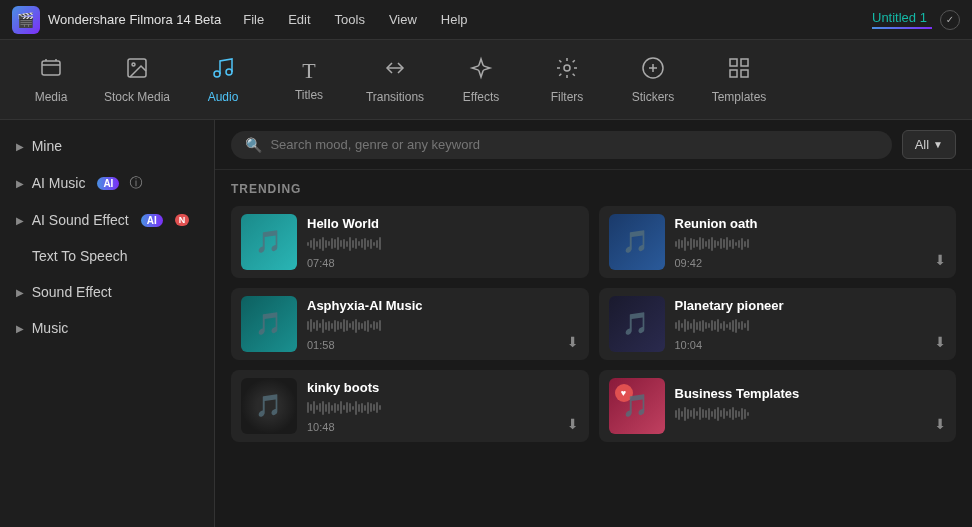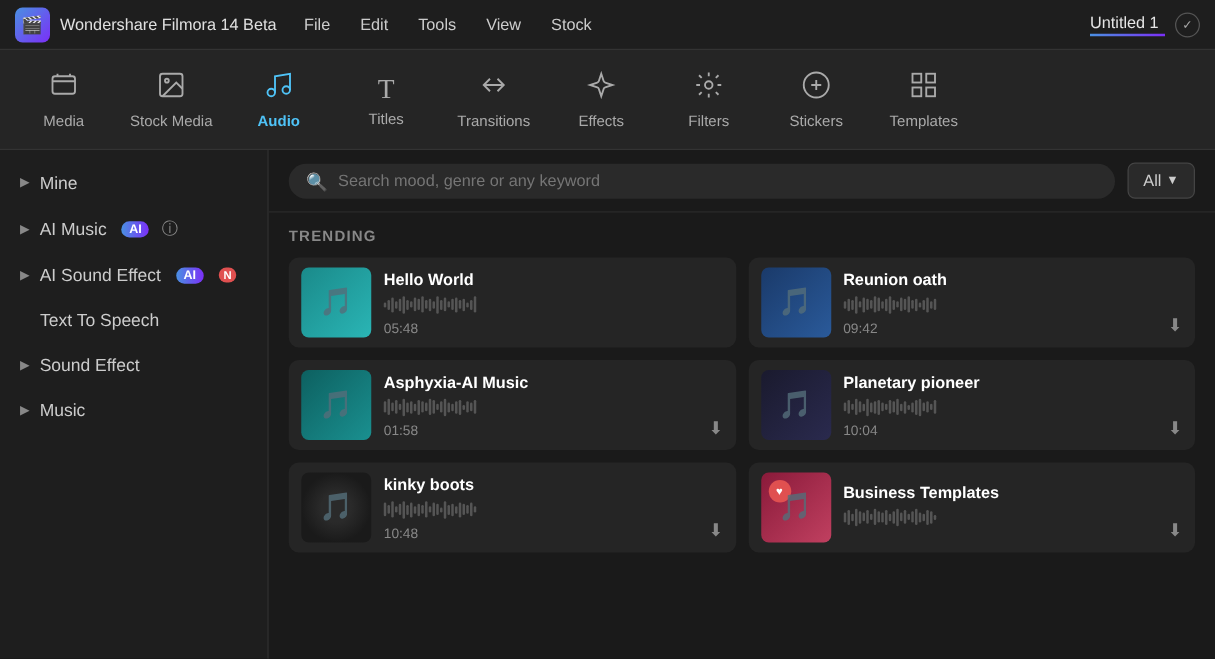--- a/index.html
+++ b/index.html
@@ -53,21 +53,21 @@
       cursor: pointer;
       padding: 4px 2px;
     }
     .title-area {
       display: flex;
       align-items: center;
       gap: 8px;
     }
     .project-title {
       font-size: 13px;
-      color: #e5e5e5;
+      color: #14b8a6;
     }
     .title-underline {
       width: 60px;
       height: 2px;
       background: linear-gradient(90deg, #4a90e2, #7b2ff7);
       margin-top: 2px;
     }
     .circle-check {
       width: 20px;
       height: 20px;
@@ -98,21 +98,20 @@
       width: 82px;
       height: 70px;
       border-radius: 8px;
       cursor: pointer;
       gap: 4px;
       color: #aaaaaa;
       font-size: 12px;
     }
     .toolbar-item.active {
       color: #4fc3f7;
-      font-weight: bold;
     }
     .toolbar-icon {
       font-size: 22px;
     }
     .toolbar-label {
       font-size: 12px;
     }
 
     
     .main-content {
@@ -325,21 +324,21 @@
 <div class="menu-bar">
   <div class="app-logo">
     <div class="logo-icon">🎬</div>
     <span class="app-name">Wondershare Filmora 14 Beta</span>
   </div>
   <div class="menu-items">
     <span class="menu-item">File</span>
     <span class="menu-item">Edit</span>
     <span class="menu-item">Tools</span>
     <span class="menu-item">View</span>
-    <span class="menu-item">Stock</span>
+    <span class="menu-item">Help</span>
   </div>
   <div class="title-area">
     <div>
       <div class="project-title">Untitled 1</div>
       <div class="title-underline"></div>
     </div>
     <div class="circle-check">✓</div>
   </div>
 </div>
 
@@ -503,21 +502,21 @@
                 <div class="wave-bar" style="height:11px"></div>
                 <div class="wave-bar" style="height:5px"></div>
                 <div class="wave-bar" style="height:9px"></div>
                 <div class="wave-bar" style="height:12px"></div>
                 <div class="wave-bar" style="height:7px"></div>
                 <div class="wave-bar" style="height:10px"></div>
                 <div class="wave-bar" style="height:4px"></div>
                 <div class="wave-bar" style="height:8px"></div>
                 <div class="wave-bar" style="height:13px"></div>
             </div>
-            <div class="track-duration">05:48</div>
+            <div class="track-duration">07:48</div>
           </div>
         </div>
 
         <div class="track-card">
           <div class="track-thumb thumb-dark-blue">
             <span class="track-thumb-icon">🎵</span>
           </div>
           <div class="track-info">
             <div class="track-name">Reunion oath</div>
             <div class="waveform">

